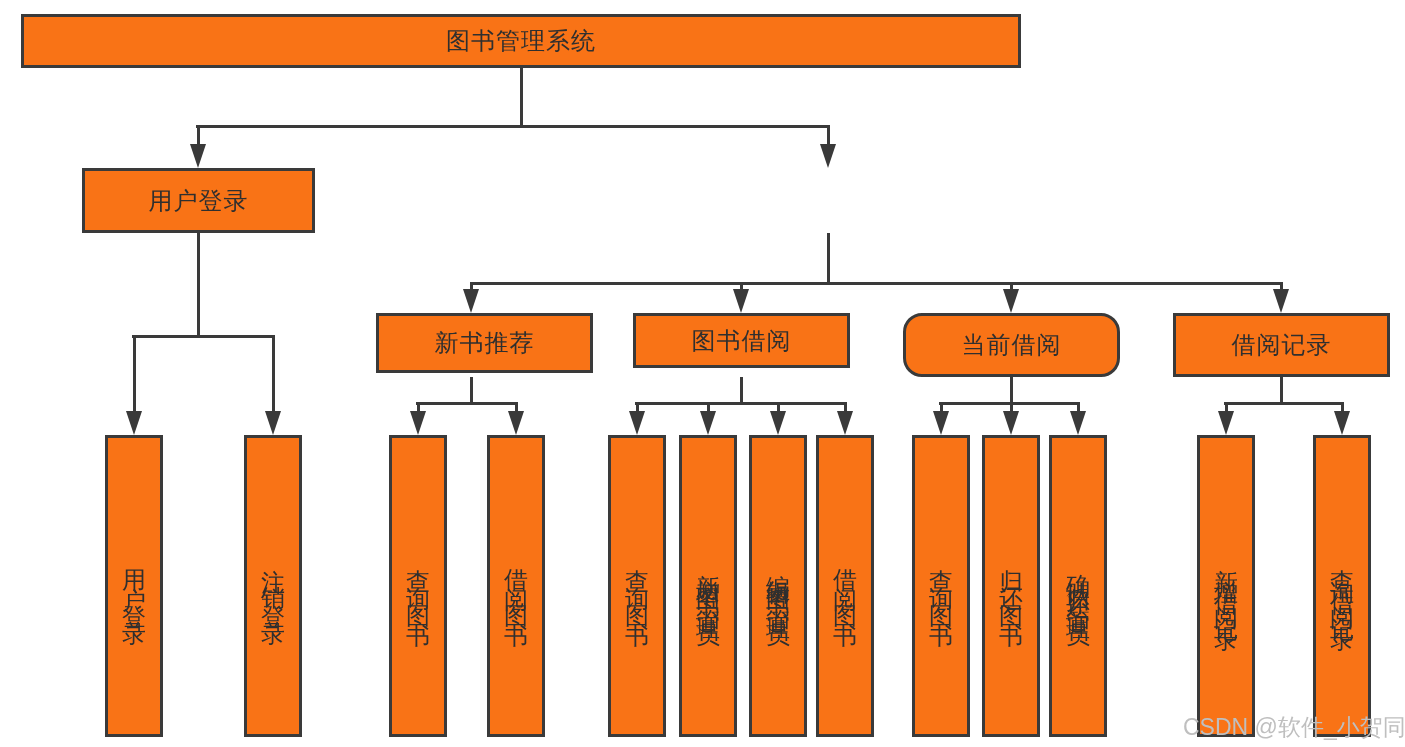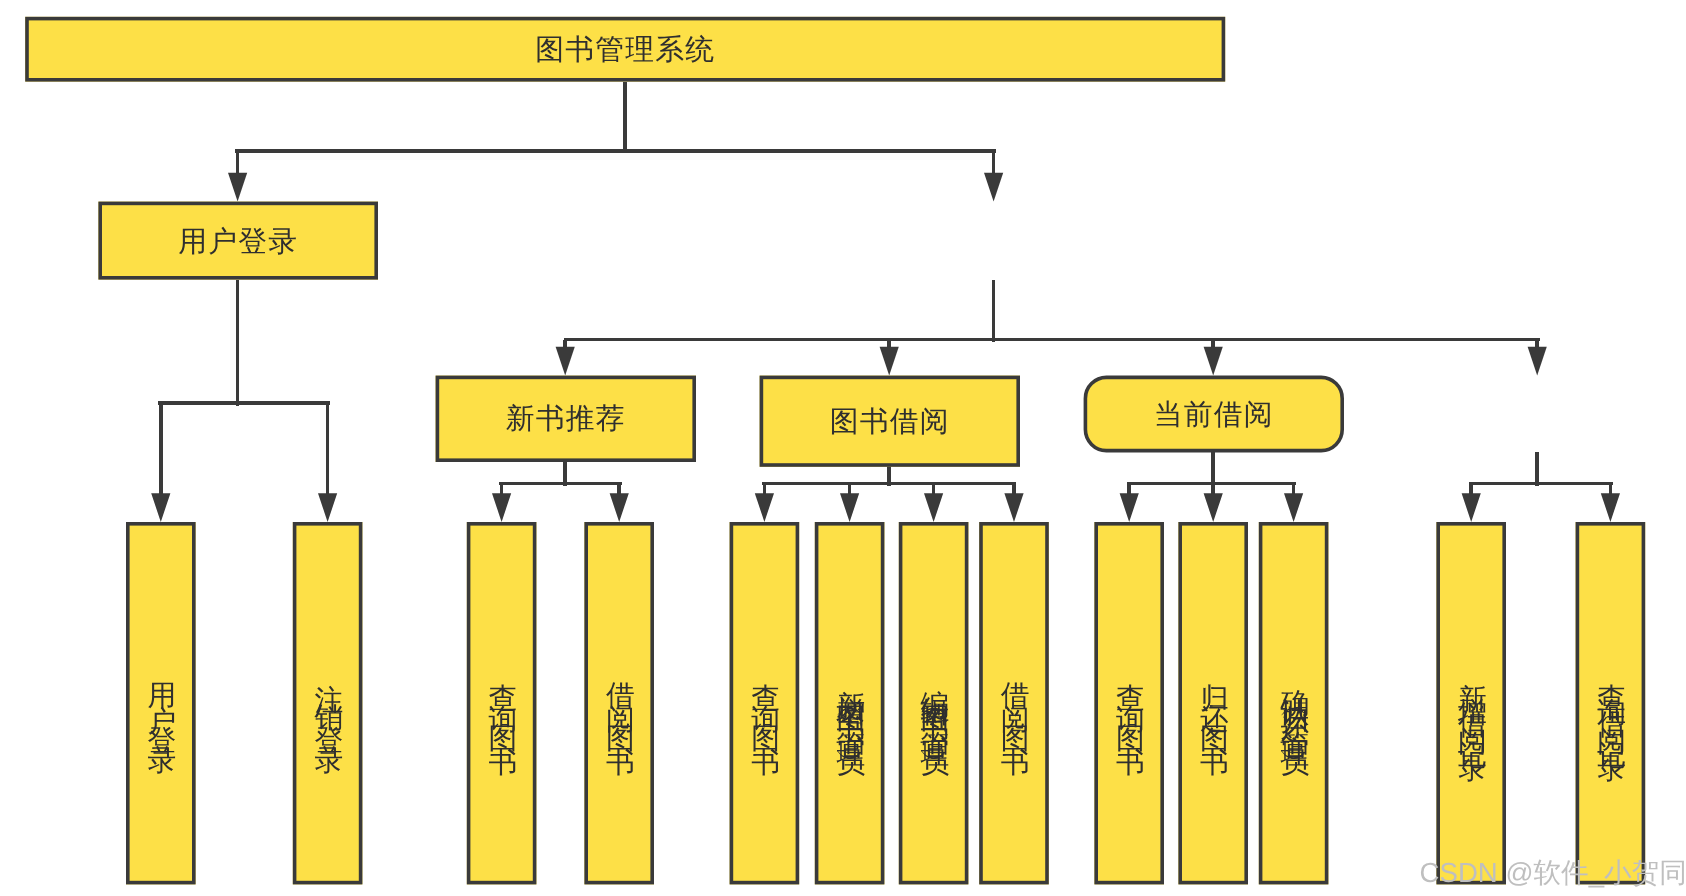--- a/index.html
+++ b/index.html
@@ -11,30 +11,30 @@
   body{
     width:1405px;height:747px;position:relative;background:#ffffff;
     font-family:"Liberation Sans", sans-serif;overflow:hidden;
   }
   .stage{position:absolute;left:0;top:0;width:1405px;height:747px;}
   svg.wires{position:absolute;left:0;top:0;z-index:1;}
   svg.wires line{stroke:var(--line);stroke-width:3;shape-rendering:crispEdges;}
   svg.wires polygon{fill:var(--line);}
   .box{
     position:absolute;box-sizing:border-box;border:3px solid var(--line);
-    background:#fde047;display:flex;align-items:center;justify-content:center;
+    background:#f97316;display:flex;align-items:center;justify-content:center;
     color:var(--text);z-index:2;
   }
   .box .lbl{font-size:24px;letter-spacing:1px;white-space:nowrap;}
   
   #n-root   {left:21px;  top:14px;  width:1000px;height:54px;}
   #n-login  {left:82px;  top:168px; width:233px; height:65px;}
   #n-mgmt   {left:712px; top:168px; width:233px; height:65px;}
-  #n-newbook{left:363px; top:313px; width:217px; height:72px;}
-  #n-borrow {left:633px; top:313px; width:217px; height:76px;justify-content:center;}
+  #n-newbook{left:376px; top:313px; width:217px; height:60px;}
+  #n-borrow {left:633px; top:313px; width:217px; height:55px;justify-content:center;}
   #n-current{left:903px; top:313px; width:217px; height:64px;border-radius:19px;}
   #n-records{left:1173px;top:313px; width:217px; height:64px;}
   
   .leaf{top:435px;width:58px;height:302px;}
   .leaf .lbl{
     writing-mode:vertical-rl;font-size:24px;line-height:1;white-space:nowrap;
   }
   .leaf.wide   .lbl{letter-spacing:18px;}
   .leaf.medium .lbl{letter-spacing:12px;}
   .leaf.tight  .lbl{letter-spacing:7px;}
@@ -141,20 +141,23 @@
 
   <div class="box" id="n-newbook">
     <span class="lbl">新书推荐</span>
   </div>
   <div class="box" id="n-borrow">
     <span class="lbl">图书借阅</span>
   </div>
   <div class="box" id="n-current">
     <span class="lbl">当前借阅</span>
   </div>
+  <div class="box" id="n-records">
+    <span class="lbl">借阅记录</span>
+  </div>
 
   <div class="box leaf wide" id="l1">
     <span class="lbl">用户登录</span>
   </div>
   <div class="box leaf wide" id="l2">
     <span class="lbl">注销登录</span>
   </div>
 
   <div class="box leaf wide" id="l3">
     <span class="lbl">查询图书</span>

